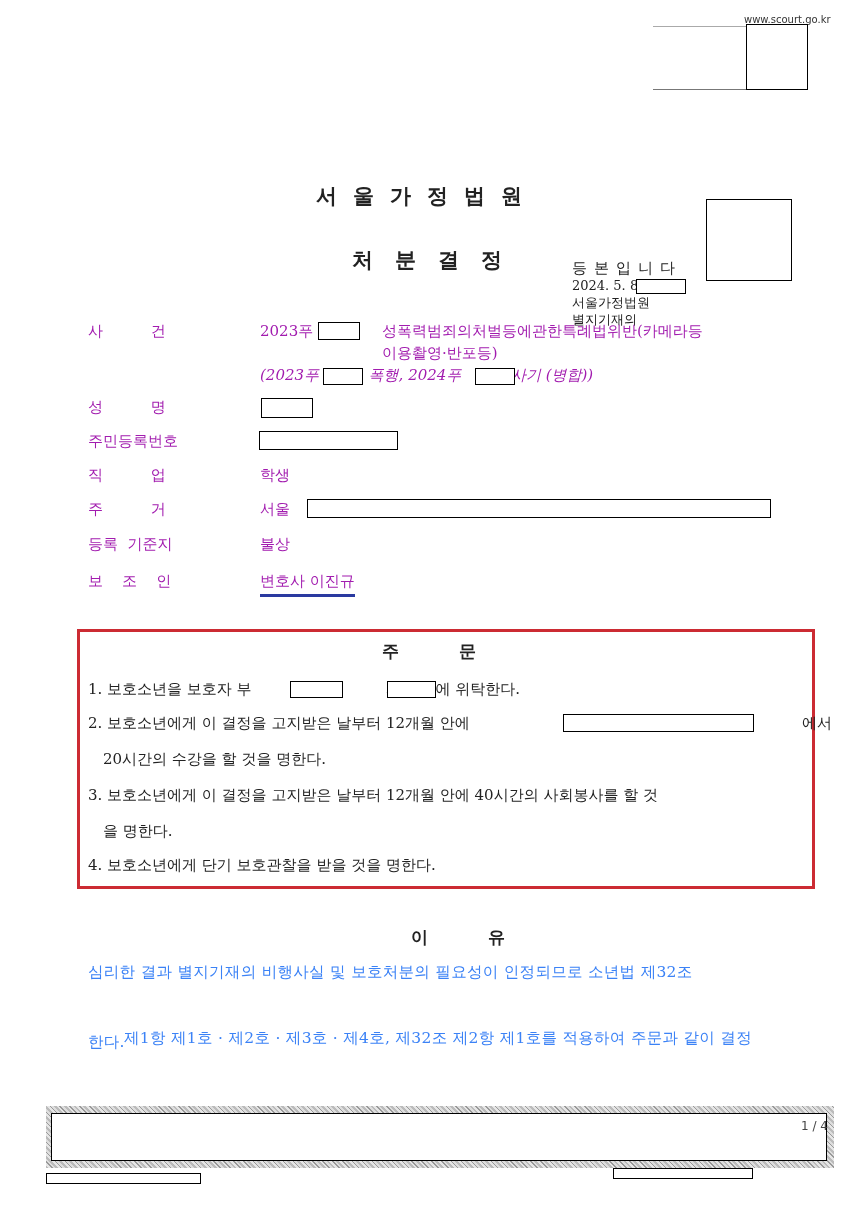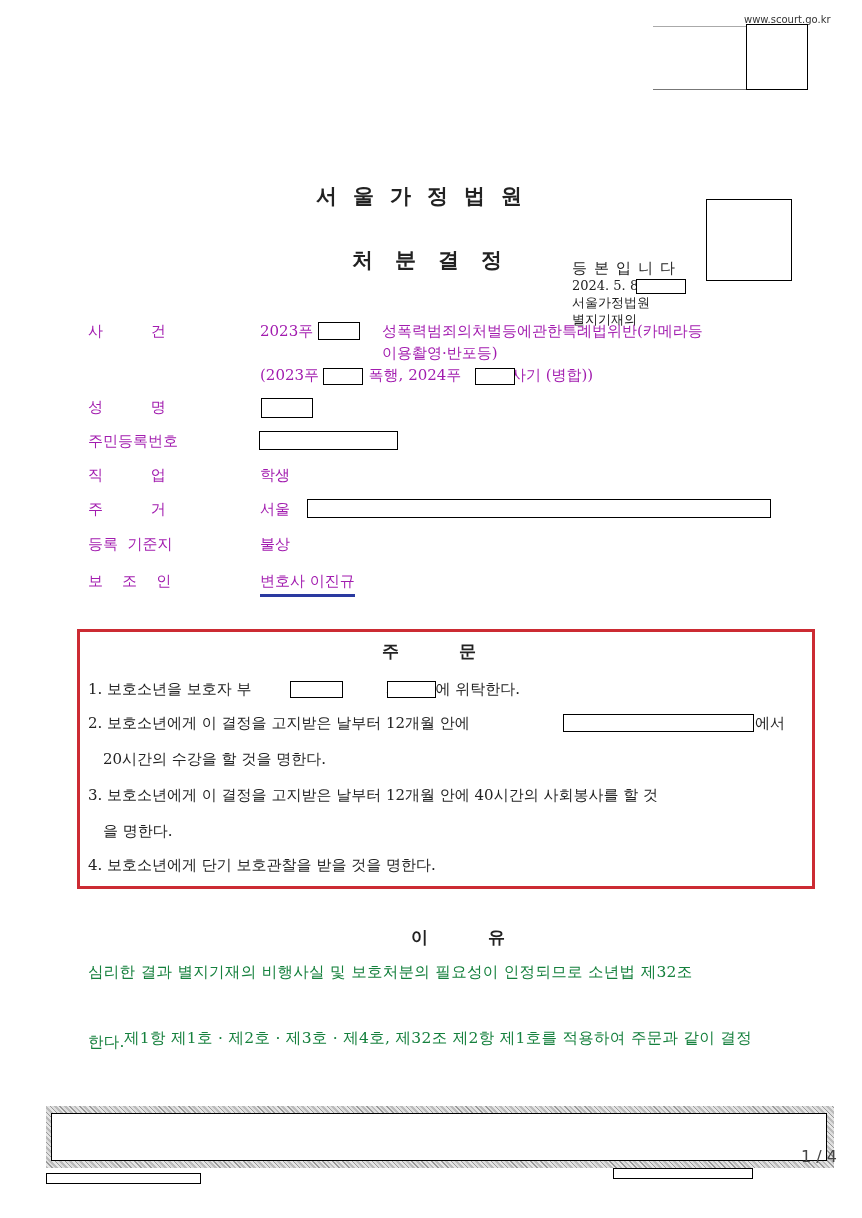--- a/index.html
+++ b/index.html
@@ -18,25 +18,25 @@
   .cert { left: 572px; top: 232px; font-size: 13px; line-height: 17px; color: #222; margin-top: 28px; }
   .cert .big { font-size: 15px; letter-spacing: 7px; }
   .cert-seal { left: 706px; top: 199px; width: 84px; height: 80px; border: 1.5px solid #000; }
   .info-row { position: absolute; left: 88px; font-size: 15px; color: #a21caf; }
   .label { position: absolute; left: 0; white-space: pre; }
   .value { position: absolute; left: 172px; white-space: nowrap; text-align: right; }
   .lawyer { border-bottom: 3px solid #2a3aa0; padding-bottom: 3px; }
   .order-box { left: 77px; top: 629px; width: 738px; height: 260px; border: 3px solid #cc2b33; box-sizing: border-box; }
   .section-title { position: absolute; font-family: "DejaVu Sans", sans-serif; font-weight: bold; font-size: 17px; letter-spacing: 60px; color: #222; }
   .order-line { position: absolute; font-size: 15px; color: #222; white-space: nowrap; }
-  .reason-line { position: absolute; left: 88px; font-size: 15.5px; color: #15803d; white-space: nowrap; letter-spacing: 0.3px; }
+  .reason-line { position: absolute; left: 88px; font-size: 15.5px; color: #3b82f6; white-space: nowrap; letter-spacing: 0.3px; }
   .footer-band { left: 46px; top: 1106px; width: 788px; height: 62px; box-sizing: border-box;
     background: repeating-linear-gradient(45deg, #bbb 0 2px, #e6e6e6 2px 4px, #999 4px 5px, #ddd 5px 7px); }
   .footer-inner { left: 51px; top: 1113px; width: 776px; height: 48px; border: 1.5px solid #000; background: #fff; box-sizing: border-box; }
-  .page-num { left: 801px; top: 1147px; font-family: "DejaVu Sans", sans-serif; font-size: 16px; color: #444; }
+  .page-num { left: 801px; top: 1119px; font-family: "DejaVu Sans", sans-serif; font-size: 12px; color: #444; }
 </style>
 </head>
 <body>
 
 <div class="abs site-url">www.scourt.go.kr</div>
 <div class="abs seal-left"></div>
 <div class="abs seal-box"></div>
 
 <div class="abs court-title">서울가정법원</div>
 <div class="abs doc-title">처분결정</div>
@@ -54,21 +54,21 @@
   <span class="label">사          건</span>
   <span class="value">2023푸</span>
 </div>
 <div class="redact" style="left:318px;top:322px;width:42px;height:18px;"></div>
 <div class="info-row" style="top:322px;left:382px;">
   <span>성폭력범죄의처벌등에관한특례법위반(카메라등</span>
 </div>
 <div class="info-row" style="top:344px;left:382px;">
   <span>이용촬영·반포등)</span>
 </div>
-<div class="info-row" style="top:366px;left:260px;">
+<div class="info-row" style="top:366px;left:260px;font-style:italic;">
   <span>(2023푸</span>
   <span style="display:inline-block;width:40px;"></span>
   <span>폭행, 2024푸</span>
   <span style="display:inline-block;width:40px;"></span>
   <span>사기 (병합))</span>
 </div>
 <div class="redact" style="left:323px;top:368px;width:40px;height:17px;"></div>
 <div class="redact" style="left:475px;top:368px;width:40px;height:17px;"></div>
 
 <div class="info-row" style="top:398px;">
@@ -110,21 +110,21 @@
   <span style="display:inline-block;width:52px;"></span><span>, 모</span>
   <span style="display:inline-block;width:48px;"></span><span>의 감호에 위탁한다.</span>
 </div>
 <div class="redact" style="left:290px;top:681px;width:53px;height:17px;"></div>
 <div class="redact" style="left:387px;top:681px;width:49px;height:17px;"></div>
 
 <div class="order-line" style="left:88px;top:714px;">
   <span>2. 보호소년에게 이 결정을 고지받은 날부터 12개월 안에</span>
 </div>
 <div class="redact" style="left:563px;top:714px;width:191px;height:18px;"></div>
-<div class="order-line" style="left:755px;top:714px;">에서</div>
+<div class="order-line" style="left:755px;top:714px;padding-left:47px;">에서</div>
 <div class="order-line" style="left:103px;top:750px;">20시간의 수강을 할 것을 명한다.</div>
 
 <div class="order-line" style="left:88px;top:786px;">3. 보호소년에게 이 결정을 고지받은 날부터 12개월 안에 40시간의 사회봉사를 할 것</div>
 <div class="order-line" style="left:103px;top:822px;">을 명한다.</div>
 
 <div class="order-line" style="left:88px;top:856px;">4. 보호소년에게 단기 보호관찰을 받을 것을 명한다.</div>
 
 <div class="section-title" style="left:383px;top:926px;margin-left:28px;">이유</div>
 <div class="reason-line" style="top:962px;">심리한 결과 별지기재의 비행사실 및 보호처분의 필요성이 인정되므로 소년법 제32조</div>
 <div class="reason-line" style="top:1028px;margin-left:36px;">제1항 제1호 · 제2호 · 제3호 · 제4호, 제32조 제2항 제1호를 적용하여 주문과 같이 결정</div>

